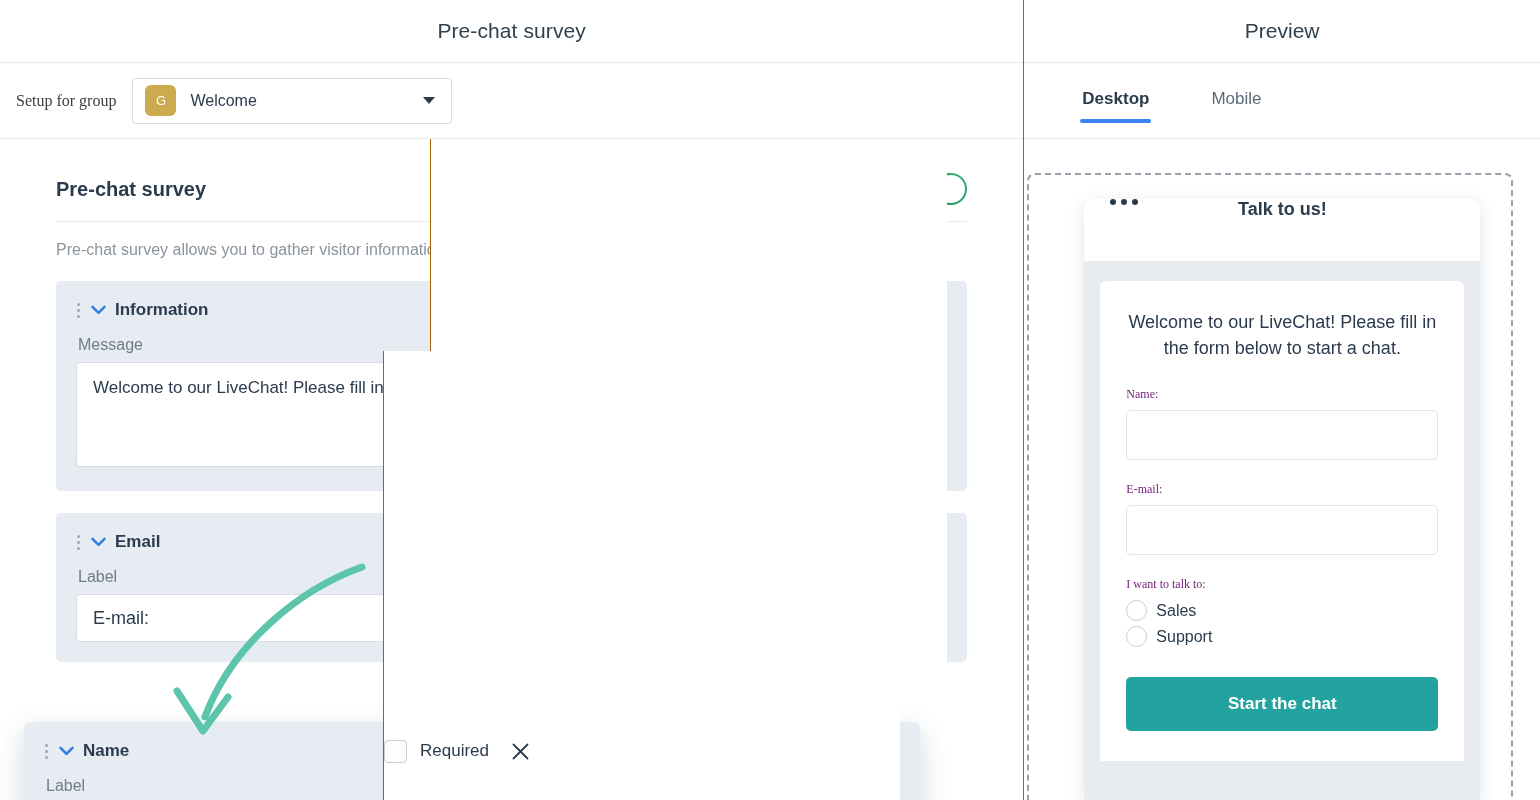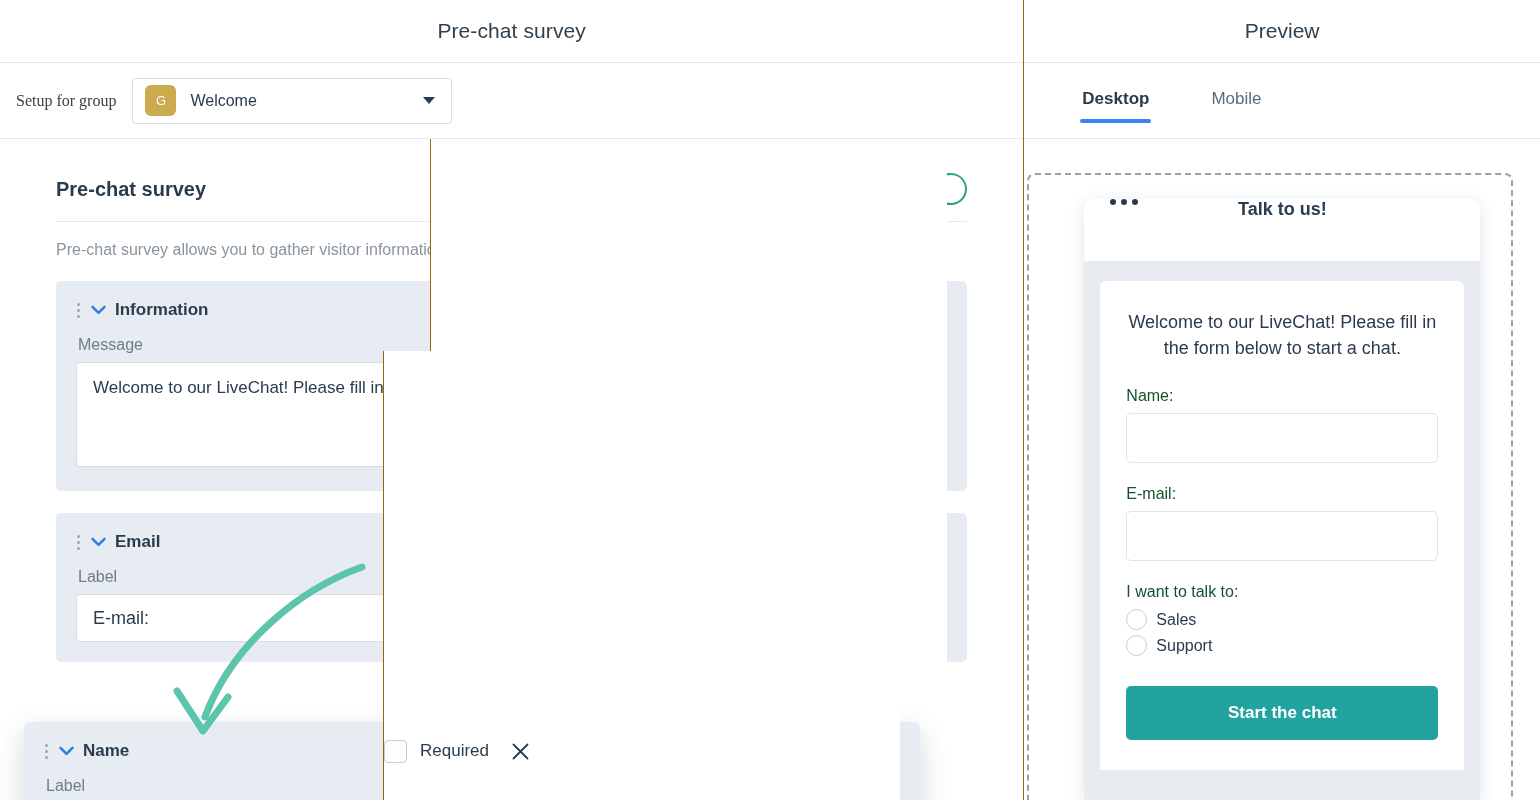--- a/index.html
+++ b/index.html
@@ -120,21 +120,21 @@
     background:#fff;border-radius:10px 10px 0 0;box-shadow:0 3px 16px rgba(40,60,90,.13);
     overflow:hidden;
   }
   .w-head{height:62px;display:flex;align-items:flex-start;position:relative;background:#fff;}
   .w-dots{position:absolute;left:26px;display:flex;gap:5px;}
   .w-dots i{width:6px;height:6px;border-radius:50%;background:#2b3b4e;display:block;}
   .w-title{width:100%;text-align:center;font-size:18px;font-weight:700;color:#2b3b4e;}
   .w-body{background:#e8ecf0;padding:20px 16px 0 16px;min-height:540px;box-sizing:border-box;}
   .w-form{background:#fff;border-radius:6px 6px 0 0;padding:28px 26px 30px 26px;}
   .w-welcome{font-size:18px;line-height:1.45;text-align:center;color:#2b3b4e;margin-bottom:26px;}
-  .w-lbl{font-size:16px;color:#14532d;margin-bottom:8px;}
+  .w-lbl{font-size:12px;color:#701a75;margin-bottom:8px;font-family:Liberation Serif, serif;}
   .w-input{
     width:100%;box-sizing:border-box;height:50px;border:1px solid #dfe4e9;border-radius:5px;
     background:#fff;margin-bottom:22px;
   }
   .w-radio-row{display:flex;align-items:center;gap:9px;margin-top:5px;}
   .w-radio{width:19px;height:19px;border:1px solid #c3cdd8;border-radius:50%;background:#fff;flex:none;}
   .w-radio-row span{font-size:16px;color:#2b3b4e;}
   .w-btn{
     margin-top:30px;width:100%;height:54px;background:#23a3a0;border-radius:5px;color:#fff;
     font-size:17px;font-weight:700;display:flex;align-items:center;justify-content:center;cursor:pointer;

